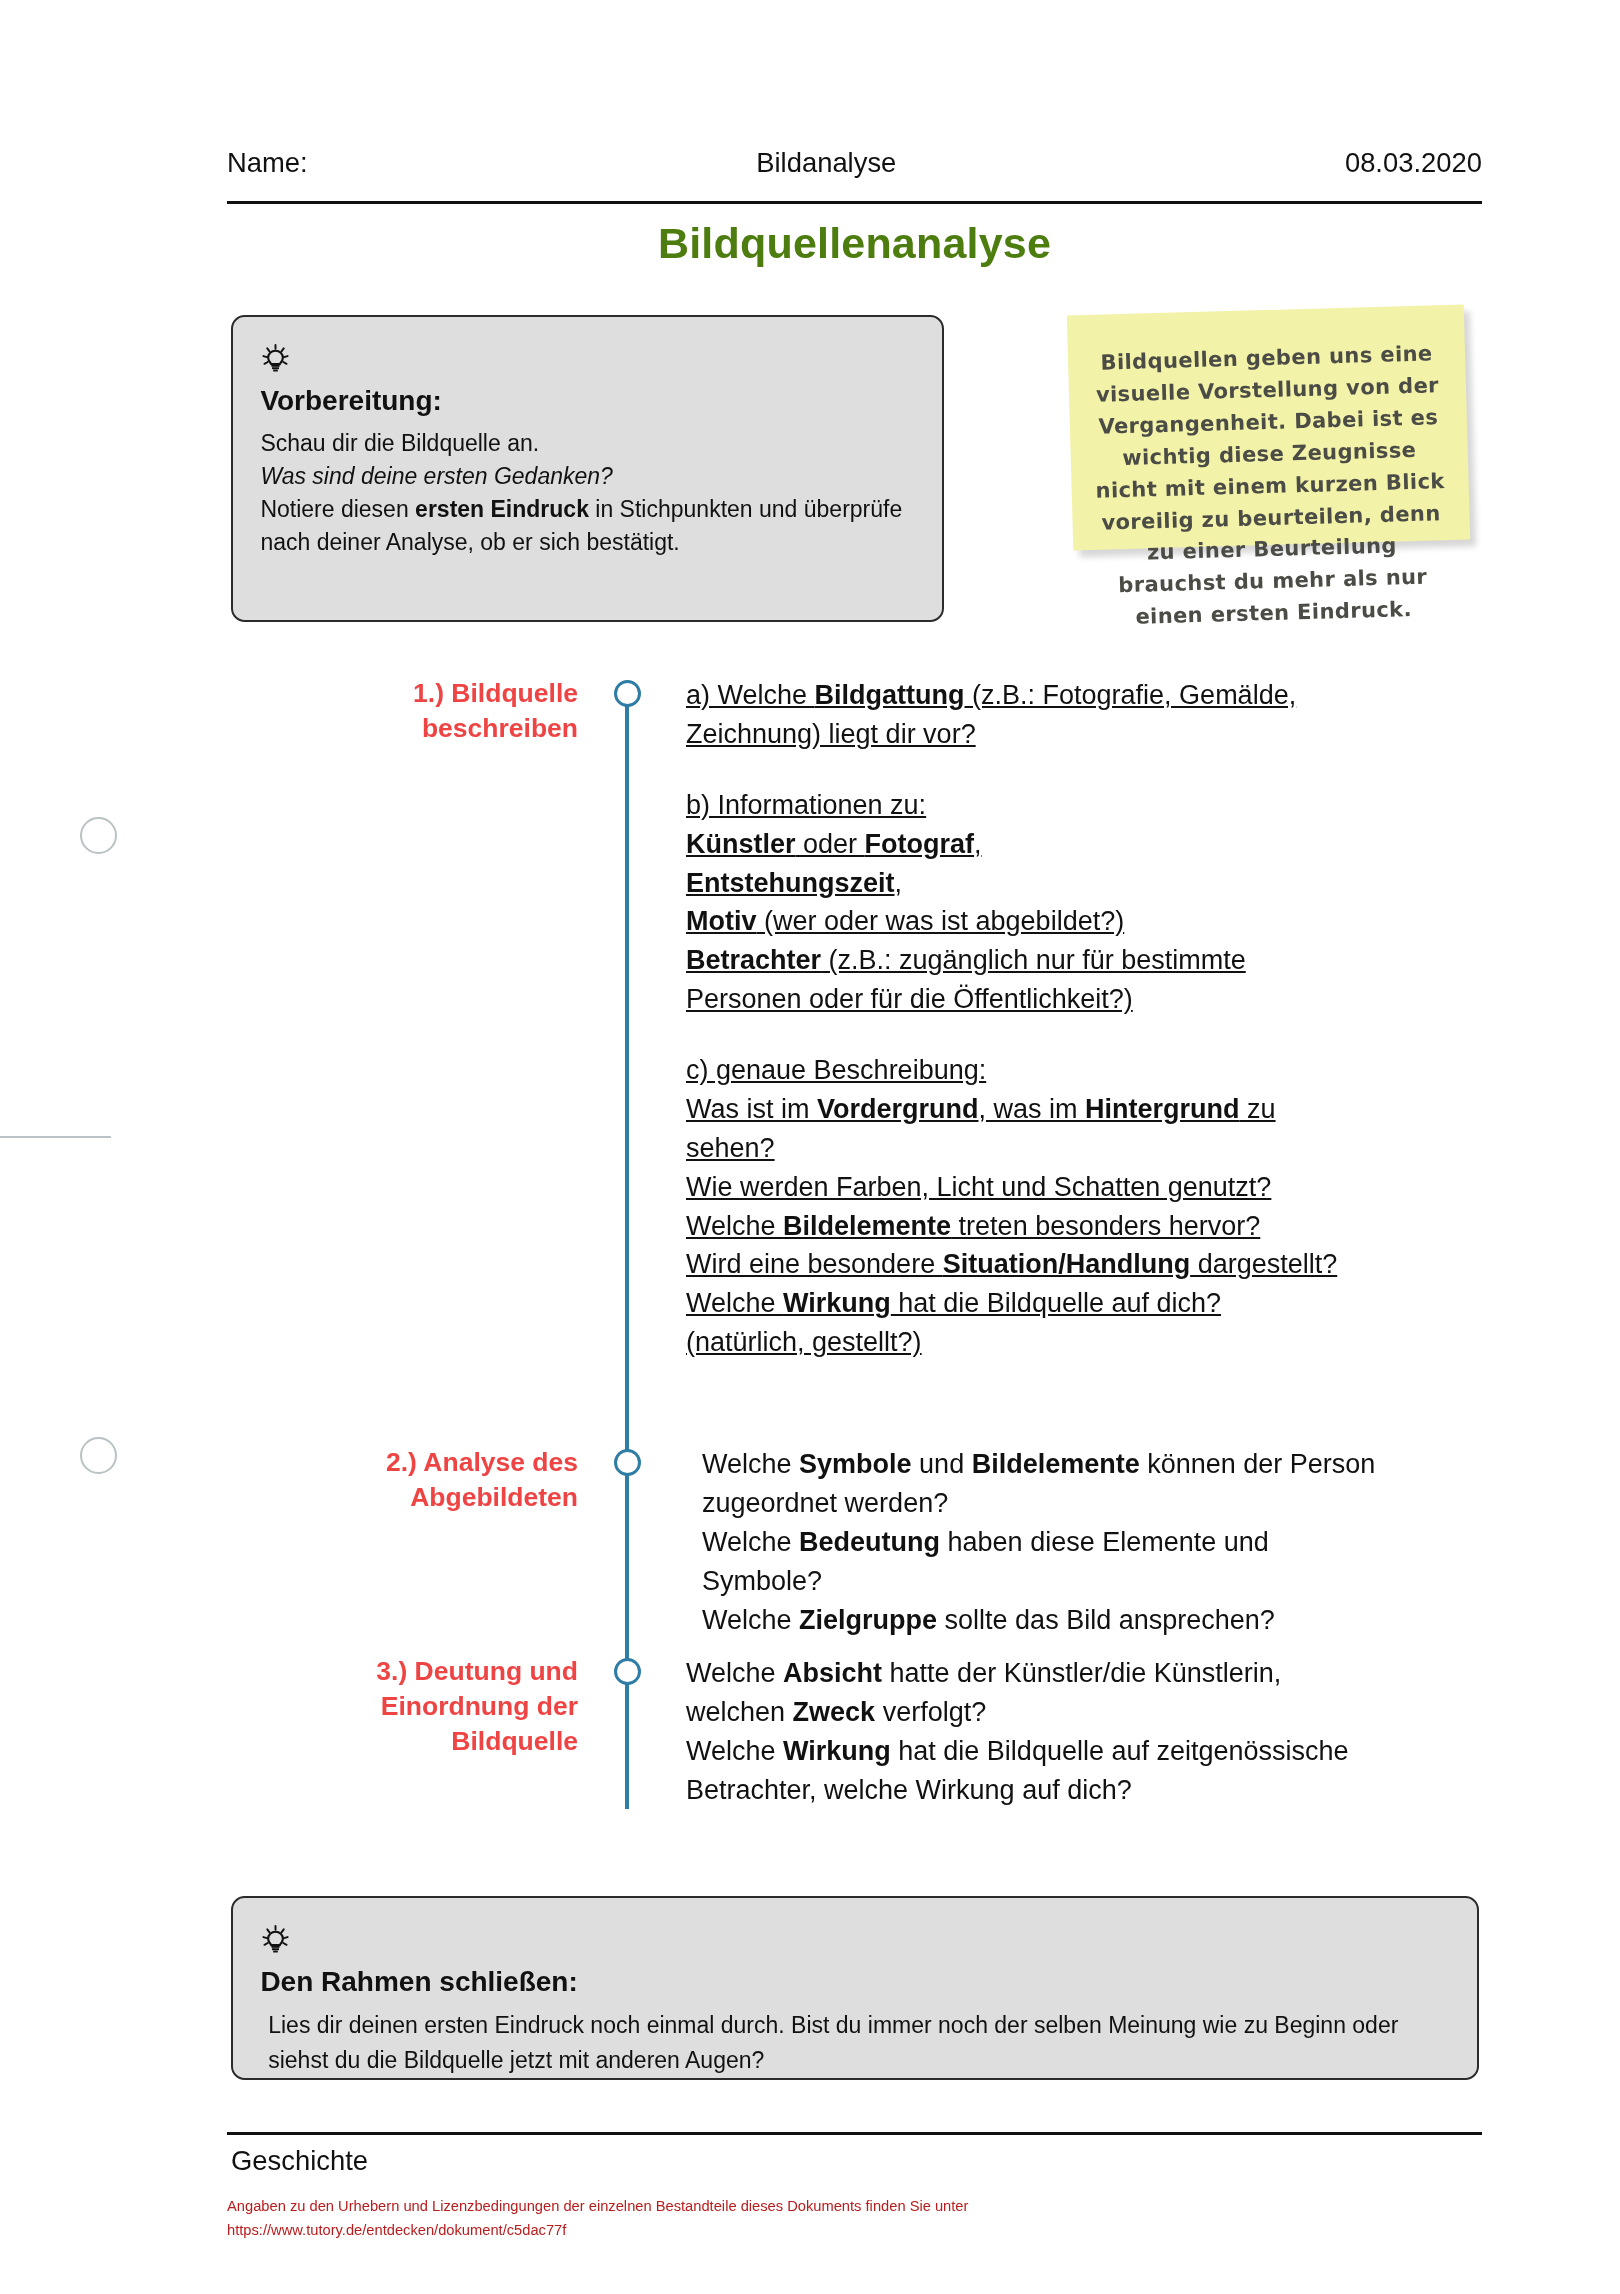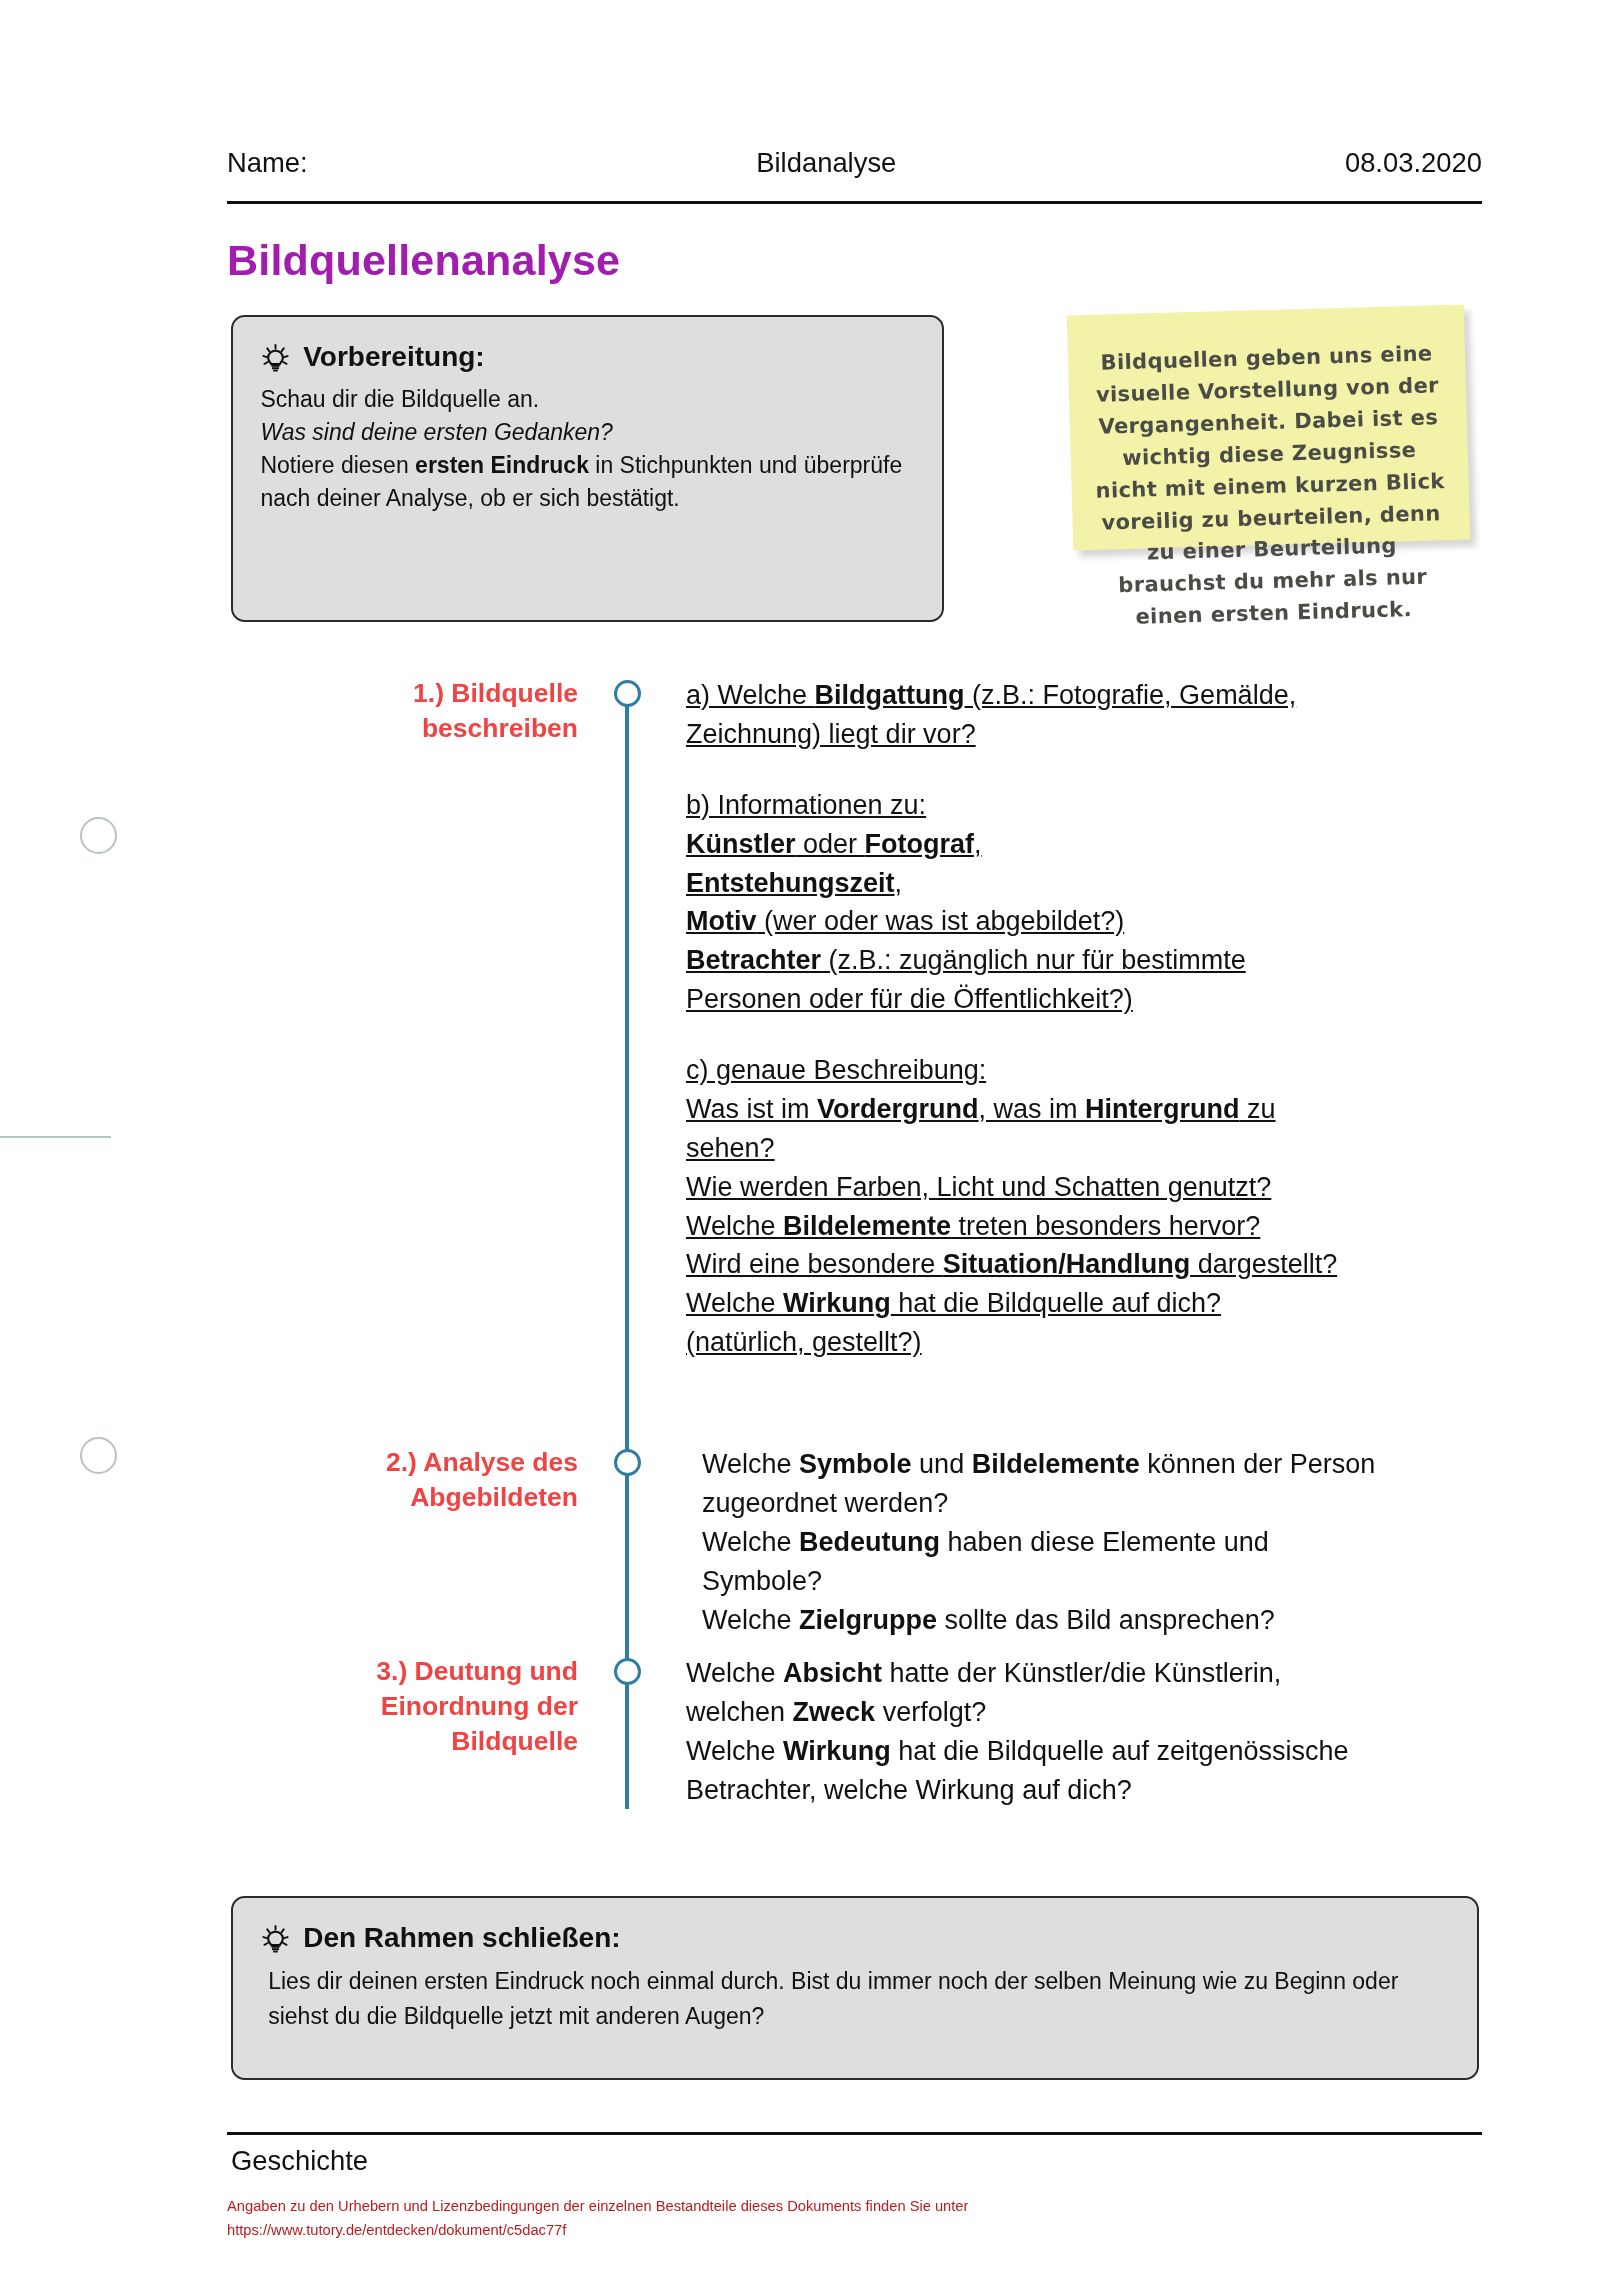--- a/index.html
+++ b/index.html
@@ -58,25 +58,26 @@
     top: 201px;
     width: 1255px;
     height: 2.9px;
     background: #111;
   }
 
   
   #doc-title {
     position: absolute;
     left: 227px;
-    top: 236px;
+    top: 219px;
     width: 1255px;
+    text-align: center;
     font-size: 43px;
     font-weight: 600;
-    color: #a21caf;
+    color: #4d7c0f;
     letter-spacing: 0.2px;
   }
 
   
   .info-box {
     position: absolute;
     background: #dedede;
     border: 2px solid #2b2b2b;
     border-radius: 13.7px;
     box-sizing: border-box;
@@ -94,20 +95,21 @@
     width: 1248px;
     height: 184px;
     padding: 23.5px 27.4px 19.6px 27.4px;
   }
 
   .box-head {
     display: flex;
     align-items: flex-start;
     gap: 11.8px;
     margin-bottom: 9.8px;
+    flex-direction: column;
   }
   .box-head-text {
     font-size: 28px;
     font-weight: 700;
     color: #111;
     line-height: 1.15;
   }
   .bulb-svg { display:block; margin-top: 2px; }
 
   .box-body {

